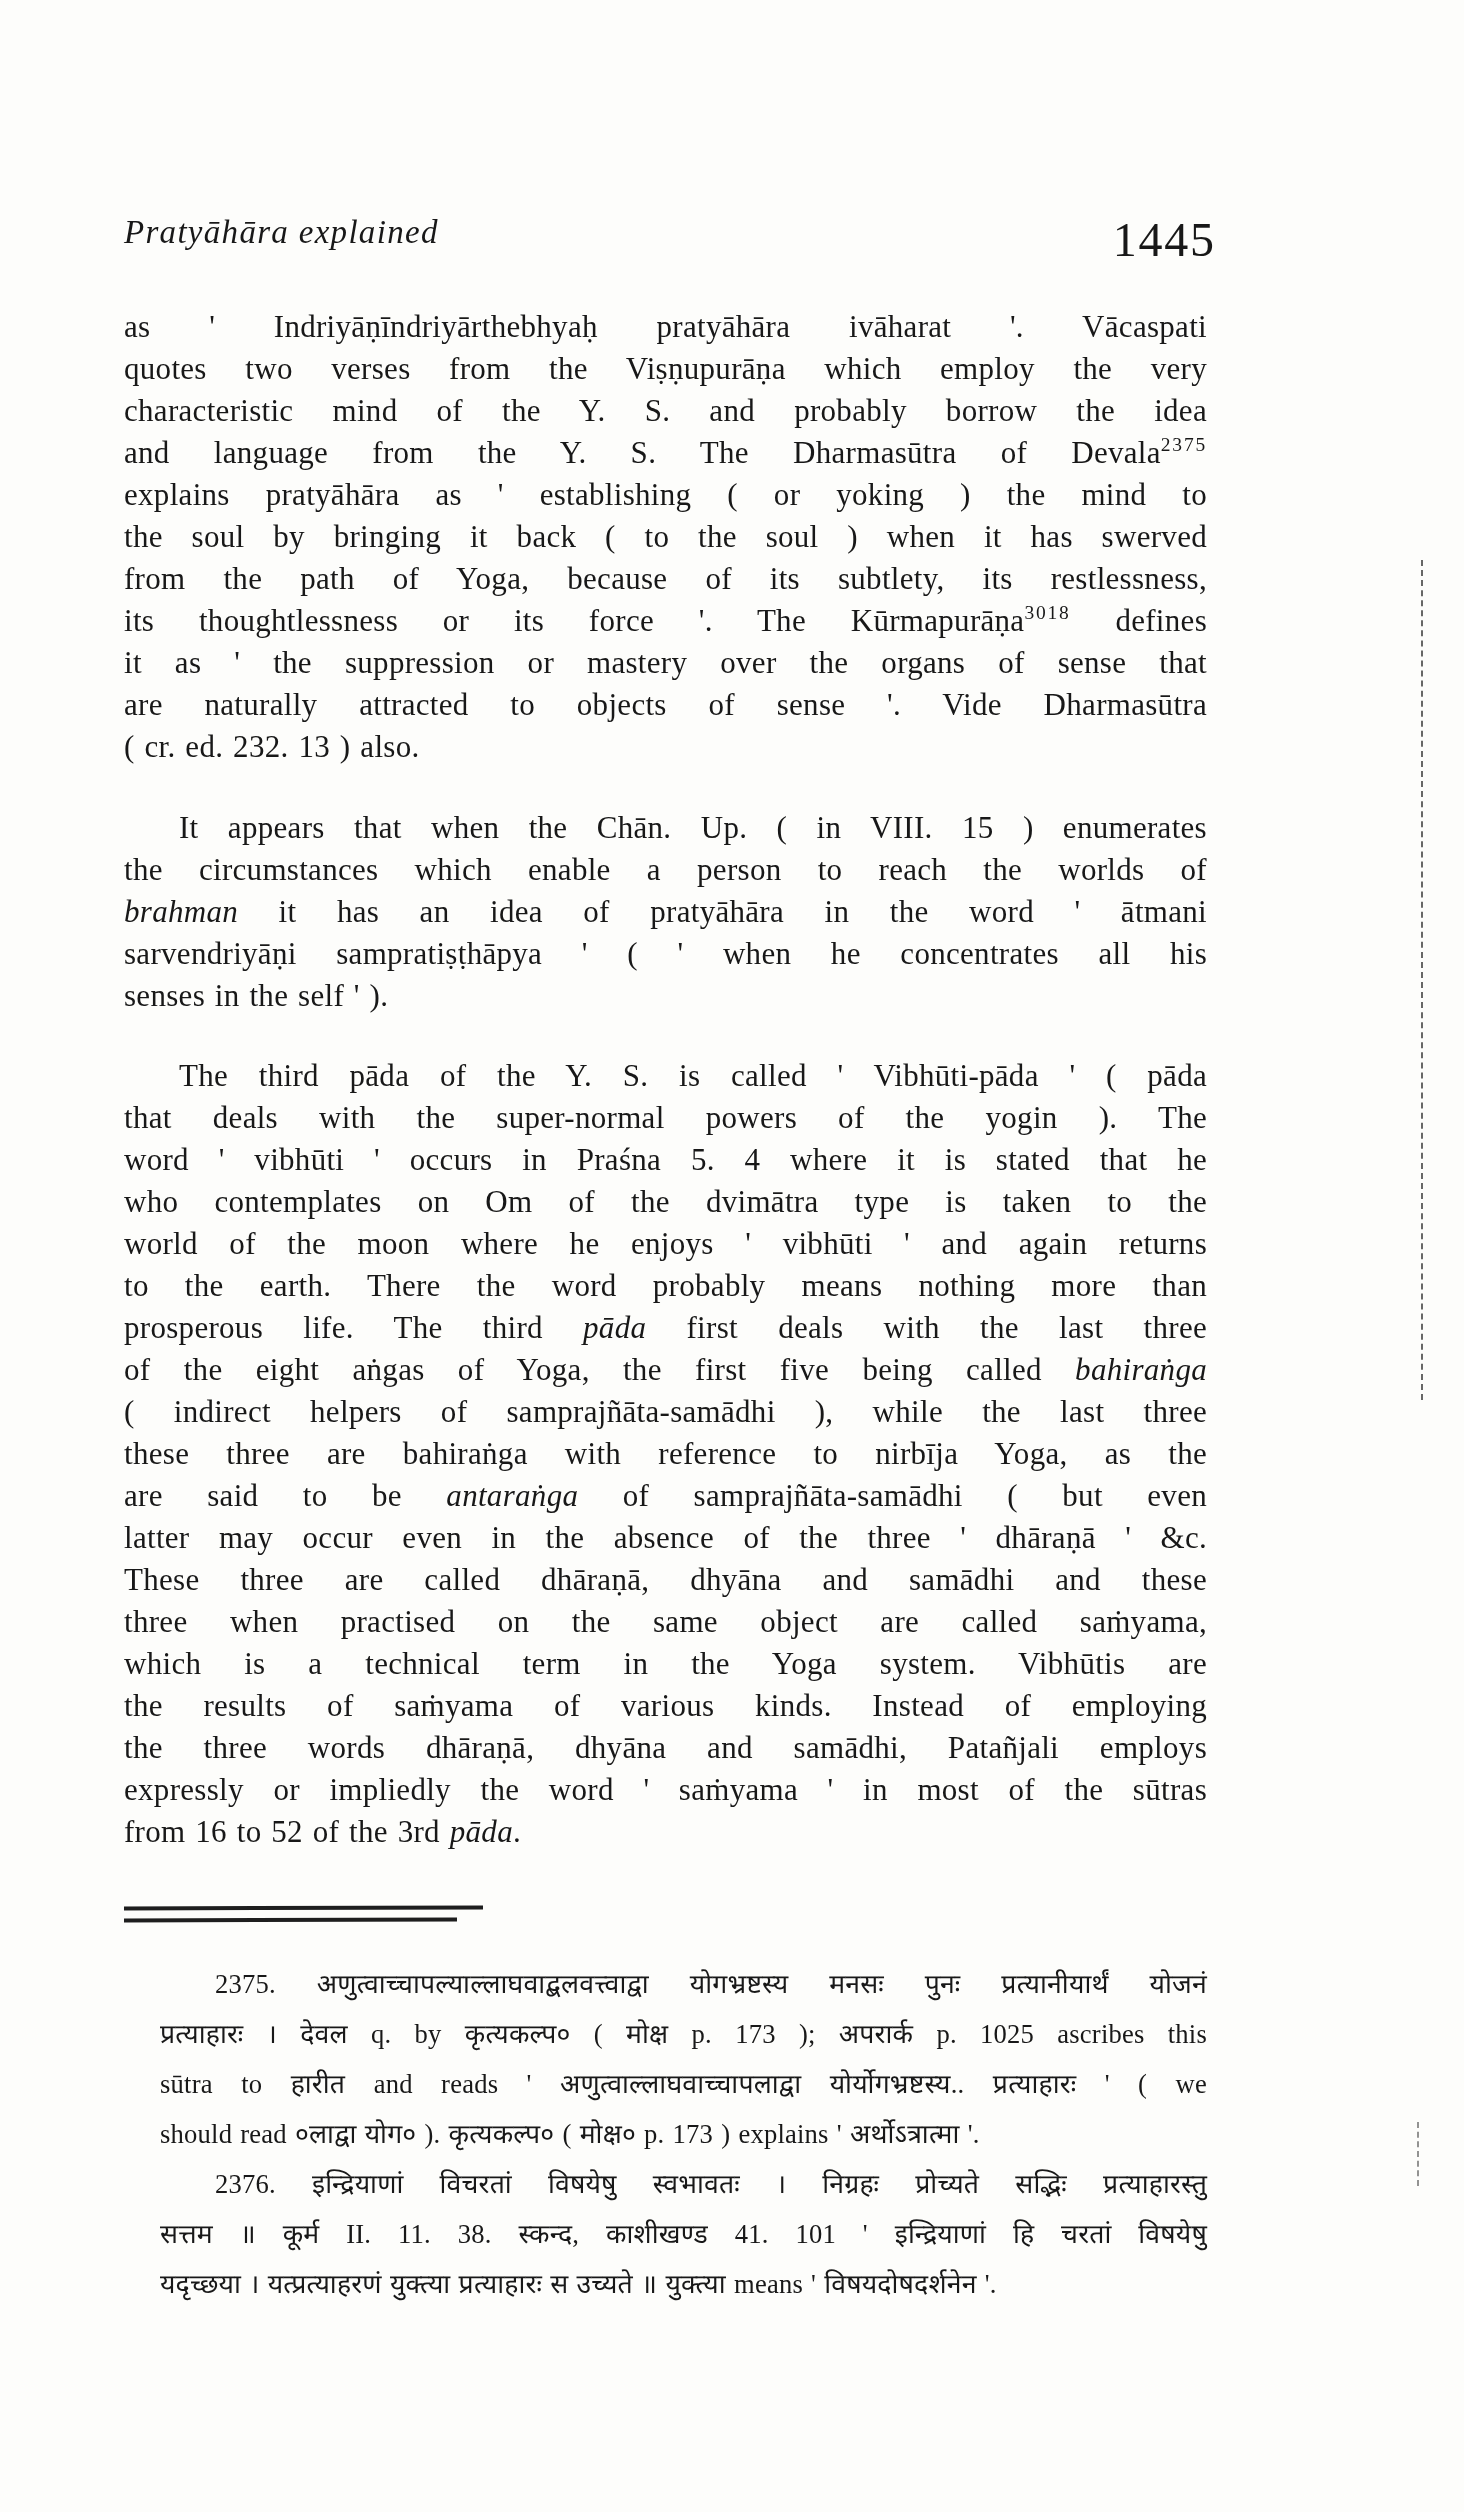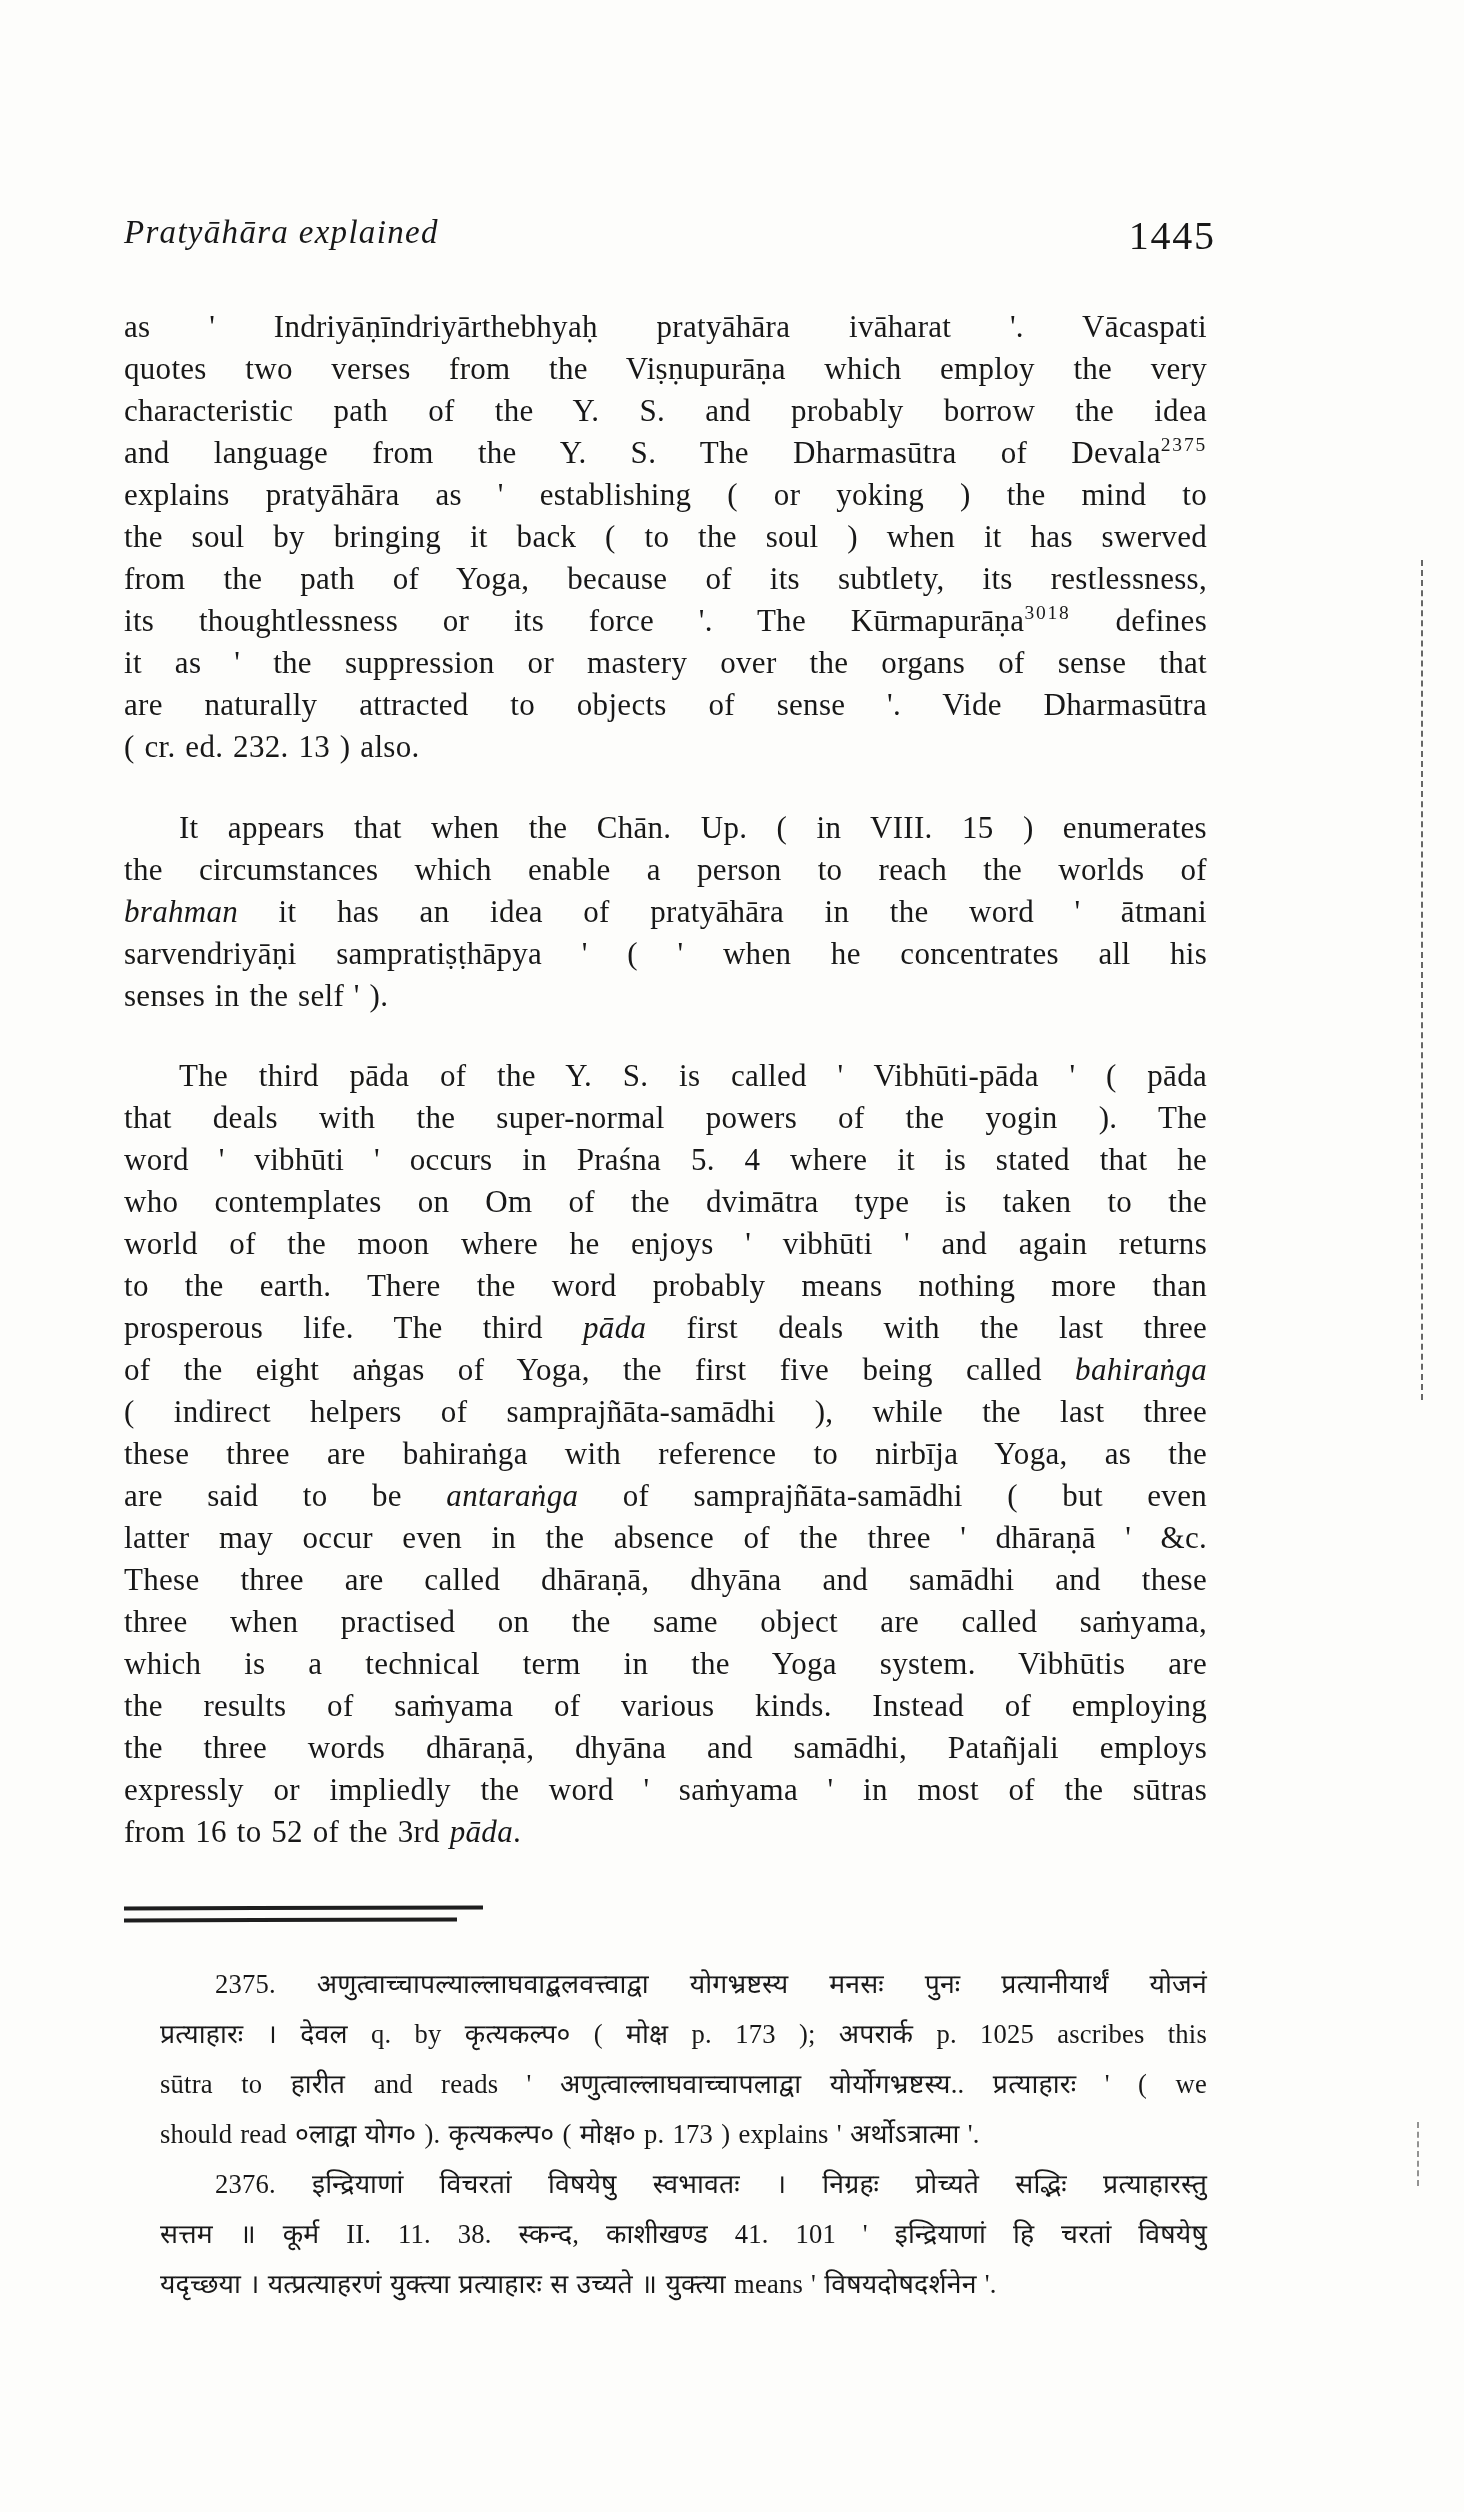--- a/index.html
+++ b/index.html
@@ -30,21 +30,21 @@
     margin-bottom: 46px;
   }
   .head-title {
     font-style: italic;
     letter-spacing: 1.3px;
   }
   .page-number {
     position: absolute;
     right: -8.9px;
     top: -1.8px;
-    font-size: 40px;
+    font-size: 48px;
     letter-spacing: 1.8px;
   }
   .para {
     font-size: 31px;
     line-height: 42px;
     letter-spacing: 0.3px;
     word-spacing: 1.8px;
   }
   .p2 { margin-top: 39px; }
   .p3 { margin-top: 38px; }
@@ -102,21 +102,21 @@
   <div class="textblock">
 
     <div class="running-head">
       <span class="head-title">Pratyāhāra explained</span>
       <span class="page-number">1445</span>
     </div>
 
     <div class="para p1">
         <div class="line">as ' Indriyāṇīndriyārthebhyaḥ pratyāhāra ivāharat '. Vācaspati</div>
         <div class="line">quotes two verses from the Viṣṇupurāṇa which employ the very</div>
-        <div class="line">characteristic path of the Y. S. and probably borrow the idea</div>
+        <div class="line">characteristic mind of the Y. S. and probably borrow the idea</div>
         <div class="line">and language from the Y. S. The Dharmasūtra of Devala<sup>2375</sup></div>
         <div class="line">explains pratyāhāra as ' establishing ( or yoking ) the mind to</div>
         <div class="line">the soul by bringing it back ( to the soul ) when it has swerved</div>
         <div class="line">from the path of Yoga, because of its subtlety, its restlessness,</div>
         <div class="line">its thoughtlessness or its force '. The Kūrmapurāṇa<sup>3018</sup> defines</div>
         <div class="line">it as ' the suppression or mastery over the organs of sense that</div>
         <div class="line">are naturally attracted to objects of sense '. Vide Dharmasūtra</div>
         <div class="line ragged">( cr. ed. 232. 13 ) also.</div>
       </div>
 

